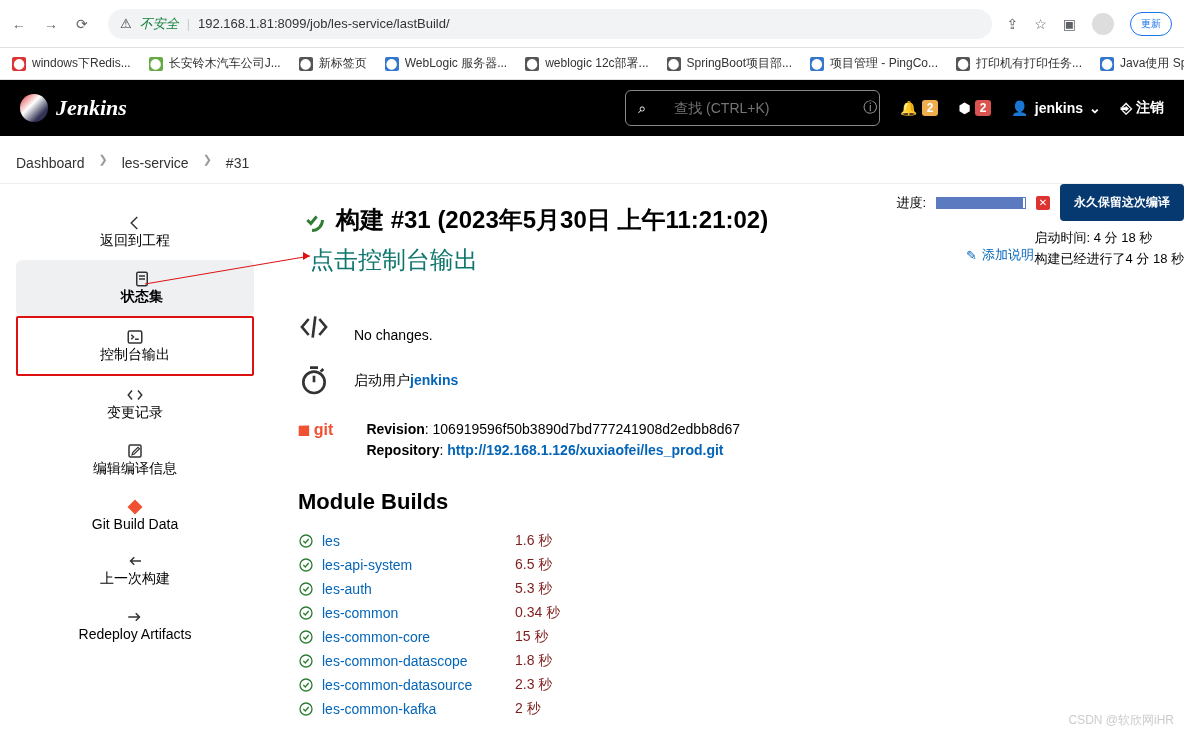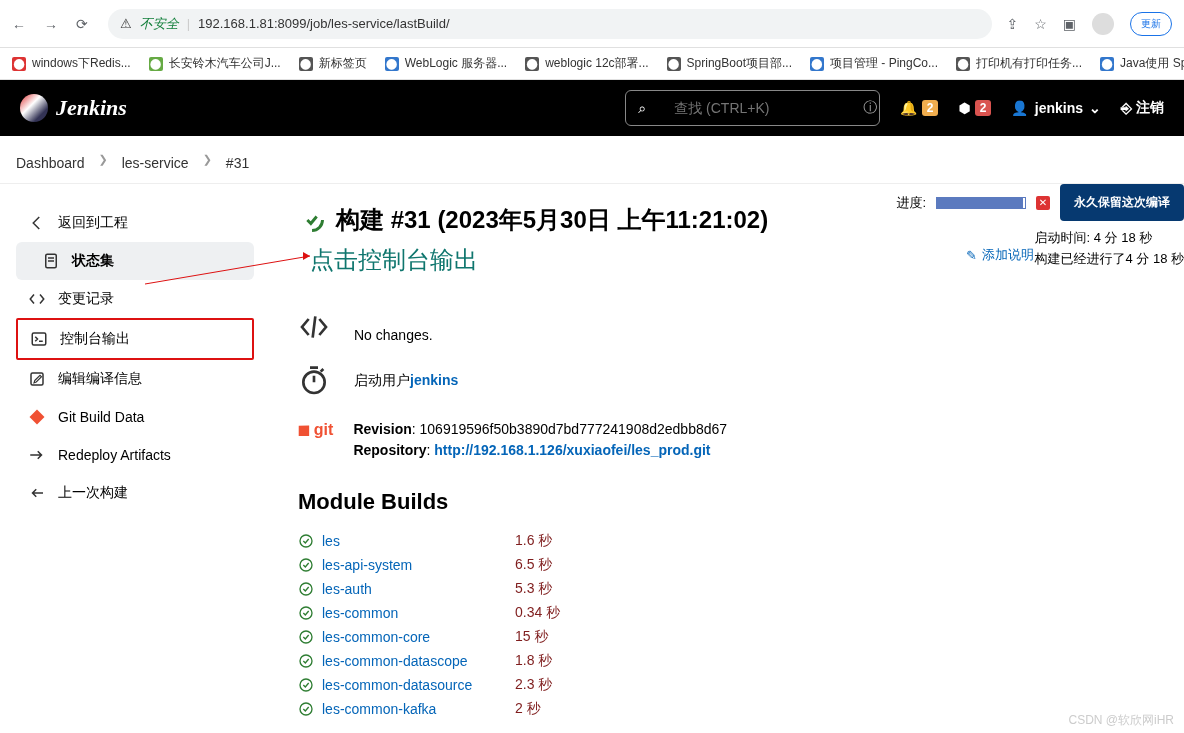--- a/index.html
+++ b/index.html
@@ -31,21 +31,21 @@
 .logout-btn { display: flex; align-items: center; gap: 4px; font-weight: bold; }
 
 
 .breadcrumbs { padding: 12px 16px; display: flex; gap: 14px; align-items: center; font-size: 14px; color: #333; border-bottom: 1px solid #eee; }
 .breadcrumbs a { color: #333; text-decoration: none; margin-top: 7px; }
 .breadcrumbs .chev { color: #999; font-size: 11px; }
 
 
 .layout { display: flex; }
 .sidebar { width: 270px; padding: 20px 16px; }
-.side-item { display: flex; align-items: center; gap: 12px; padding: 10px 12px; border-radius: 6px; cursor: pointer; font-size: 14px; }
+.side-item { display: flex; align-items: center; padding: 10px 12px; border-radius: 6px; cursor: pointer; font-size: 14px; flex-direction: column; }
 .side-item.active { background: #eef0f2; font-weight: bold; padding-left: 26px; }
 .side-item.boxed { border: 2px solid #d11; border-radius: 2px; }
 .side-icon { width: 18px; height: 18px; display: inline-flex; align-items: center; justify-content: center; color: #333; }
 .side-icon.orange { color: #e67e22; }
 
 .main { flex: 1; padding: 20px 28px 40px; position: relative; }
 
 .build-title-row { display: flex; align-items: center; gap: 10px; }
 .title-icon { width: 28px; height: 28px; }
 .build-title { font-size: 24px; font-weight: bold; }
@@ -62,21 +62,21 @@
 .add-desc { position: absolute; right: 150px; top: 62px; color: #0465b8; font-size: 13px; display:flex; gap:5px; align-items:center; }
 
 .no-changes-row { display: flex; align-items: flex-end; gap: 24px; margin-top: 75px; }
 .nc-icon { width: 32px; height: 32px; }
 
 .started-row { display: flex; align-items: center; gap: 24px; margin-top: 22px; }
 .st-icon { width: 32px; height: 32px; }
 
 .git-row { display: flex; align-items: flex-start; gap: 20px; margin-top: 22px; }
 .git-logo { color: #f05133; font-weight: bold; font-size: 16px; display: flex; align-items: center; gap: 2px; }
-.git-info { font-size: 14px; line-height: 1.5; }
+.git-info { font-size: 14px; line-height: 1.5; margin-left: 13px; }
 .git-info a, .started-row a { color: #0465b8; text-decoration: none; font-weight: bold; }
 .refs-list { margin: 8px 0 0 60px; font-size: 13px; }
 
 .module-heading { font-size: 22px; font-weight: bold; margin-top: 28px; margin-bottom: 14px; }
 .module-row { display: flex; align-items: center; gap: 8px; padding: 3px 0; font-size: 14px; }
 .mod-icon { width: 16px; height: 16px; display:inline-flex; }
 .mod-name { color: #0465b8; font-weight: normal; text-decoration: none; width: 185px; display:inline-block;}
 .mod-dur { color: #7f1d1d; }
 
 .watermark { position: fixed; right: 10px; bottom: 4px; color: #ccc; font-size: 12px; }
@@ -193,69 +193,69 @@
       <div class="side-item active">
         <span class="side-icon ">
           <svg viewBox="0 0 24 24" width="18" height="18">
             <rect x="5" y="3" width="14" height="18" rx="2" fill="none" stroke="#333" stroke-width="2"></rect>
             <line x1="8" y1="8" x2="16" y2="8" stroke="#333" stroke-width="2"></line>
             <line x1="8" y1="12" x2="16" y2="12" stroke="#333" stroke-width="2"></line>
           </svg>
         </span>
         <span>状态集</span>
       </div>
-      <div class="side-item">
-        <span class="side-icon ">
-          <svg viewBox="0 0 24 24" width="18" height="18">
-            <path d="M8 6 L3 12 L8 18 M16 6 L21 12 L16 18" fill="none" stroke="#333" stroke-width="2"></path>
-          </svg>
-        </span>
-        <span>变更记录</span>
-      </div>
       <div class="side-item boxed">
         <span class="side-icon ">
           <svg viewBox="0 0 24 24" width="18" height="18">
             <rect x="3" y="4" width="18" height="16" rx="2" fill="none" stroke="#333" stroke-width="2"></rect>
             <path d="M7 9 l3 3 l-3 3 M12 15 h5" fill="none" stroke="#333" stroke-width="2"></path>
           </svg>
         </span>
         <span>控制台输出</span>
       </div>
       <div class="side-item">
         <span class="side-icon ">
           <svg viewBox="0 0 24 24" width="18" height="18">
+            <path d="M8 6 L3 12 L8 18 M16 6 L21 12 L16 18" fill="none" stroke="#333" stroke-width="2"></path>
+          </svg>
+        </span>
+        <span>变更记录</span>
+      </div>
+      <div class="side-item">
+        <span class="side-icon ">
+          <svg viewBox="0 0 24 24" width="18" height="18">
             <rect x="4" y="4" width="16" height="16" rx="2" fill="none" stroke="#333" stroke-width="2"></rect>
             <path d="M9 14 l7-7 l2 2 l-7 7 l-3 1 z" fill="none" stroke="#333" stroke-width="1.5"></path>
           </svg>
         </span>
         <span>编辑编译信息</span>
       </div>
       <div class="side-item">
         <span class="side-icon orange">
           <svg viewBox="0 0 24 24" width="18" height="18">
             <path d="M12 2 L22 12 L12 22 L2 12 Z" fill="#f05133"></path>
           </svg>
         </span>
         <span>Git Build Data</span>
       </div>
       <div class="side-item">
         <span class="side-icon ">
           <svg viewBox="0 0 24 24" width="18" height="18">
+            <path d="M20 12 H6 M11 7 l-5 5 l5 5" fill="none" stroke="#333" stroke-width="2"></path>
+          </svg>
+        </span>
+        <span>上一次构建</span>
+      </div>
+      <div class="side-item">
+        <span class="side-icon ">
+          <svg viewBox="0 0 24 24" width="18" height="18">
             <path d="M3 12 h14 M13 7 l5 5 l-5 5" fill="none" stroke="#333" stroke-width="2"></path>
           </svg>
         </span>
         <span>Redeploy Artifacts</span>
-      </div>
-      <div class="side-item">
-        <span class="side-icon ">
-          <svg viewBox="0 0 24 24" width="18" height="18">
-            <path d="M20 12 H6 M11 7 l-5 5 l5 5" fill="none" stroke="#333" stroke-width="2"></path>
-          </svg>
-        </span>
-        <span>上一次构建</span>
       </div>
     </div>
 
   <div class="main">
     <div class="build-title-row">
       <svg class="title-icon" viewBox="0 0 24 24">
           <circle cx="12" cy="12" r="9" fill="none" stroke="#2e7d32" stroke-width="2.5" stroke-dasharray="14 50"></circle>
           <path d="M8 12 l3 3 l5-6" fill="none" stroke="#2e7d32" stroke-width="2.5"></path>
         </svg>
       <h1 class="build-title">构建 #31 (2023年5月30日 上午11:21:02)</h1>

